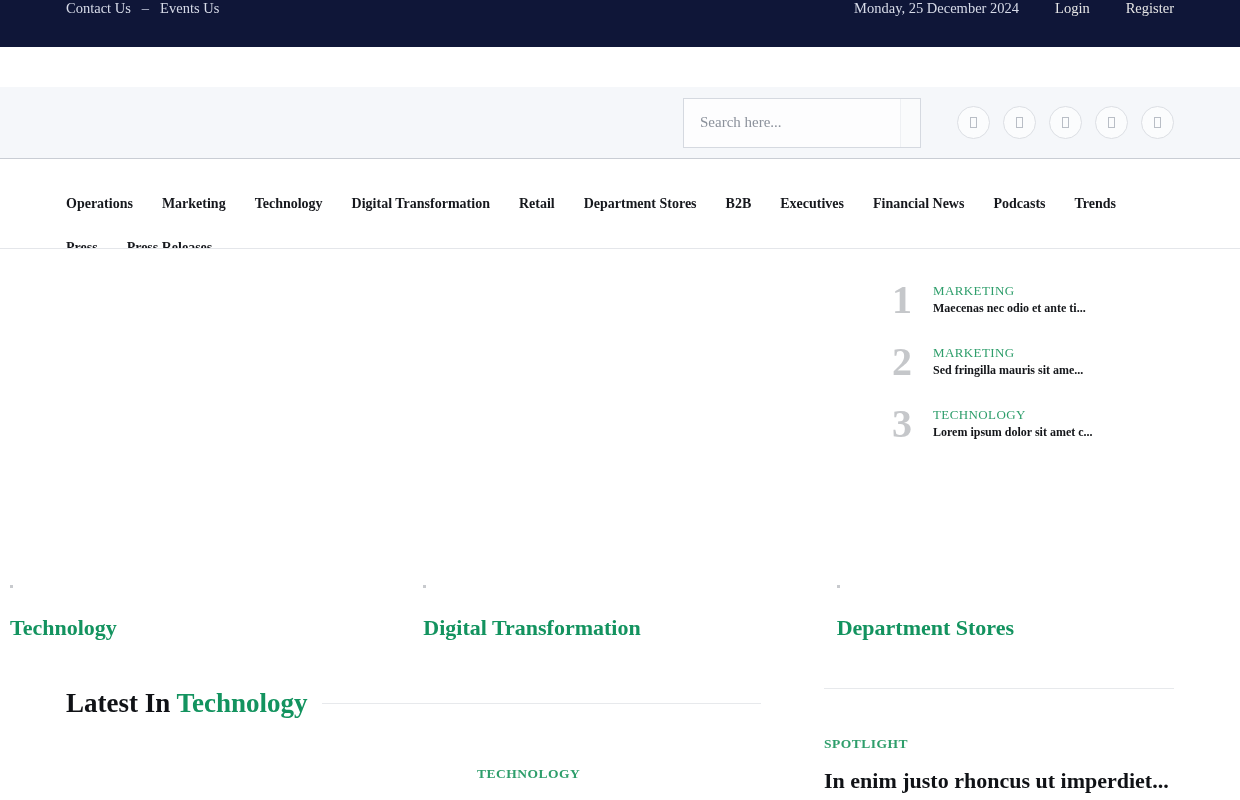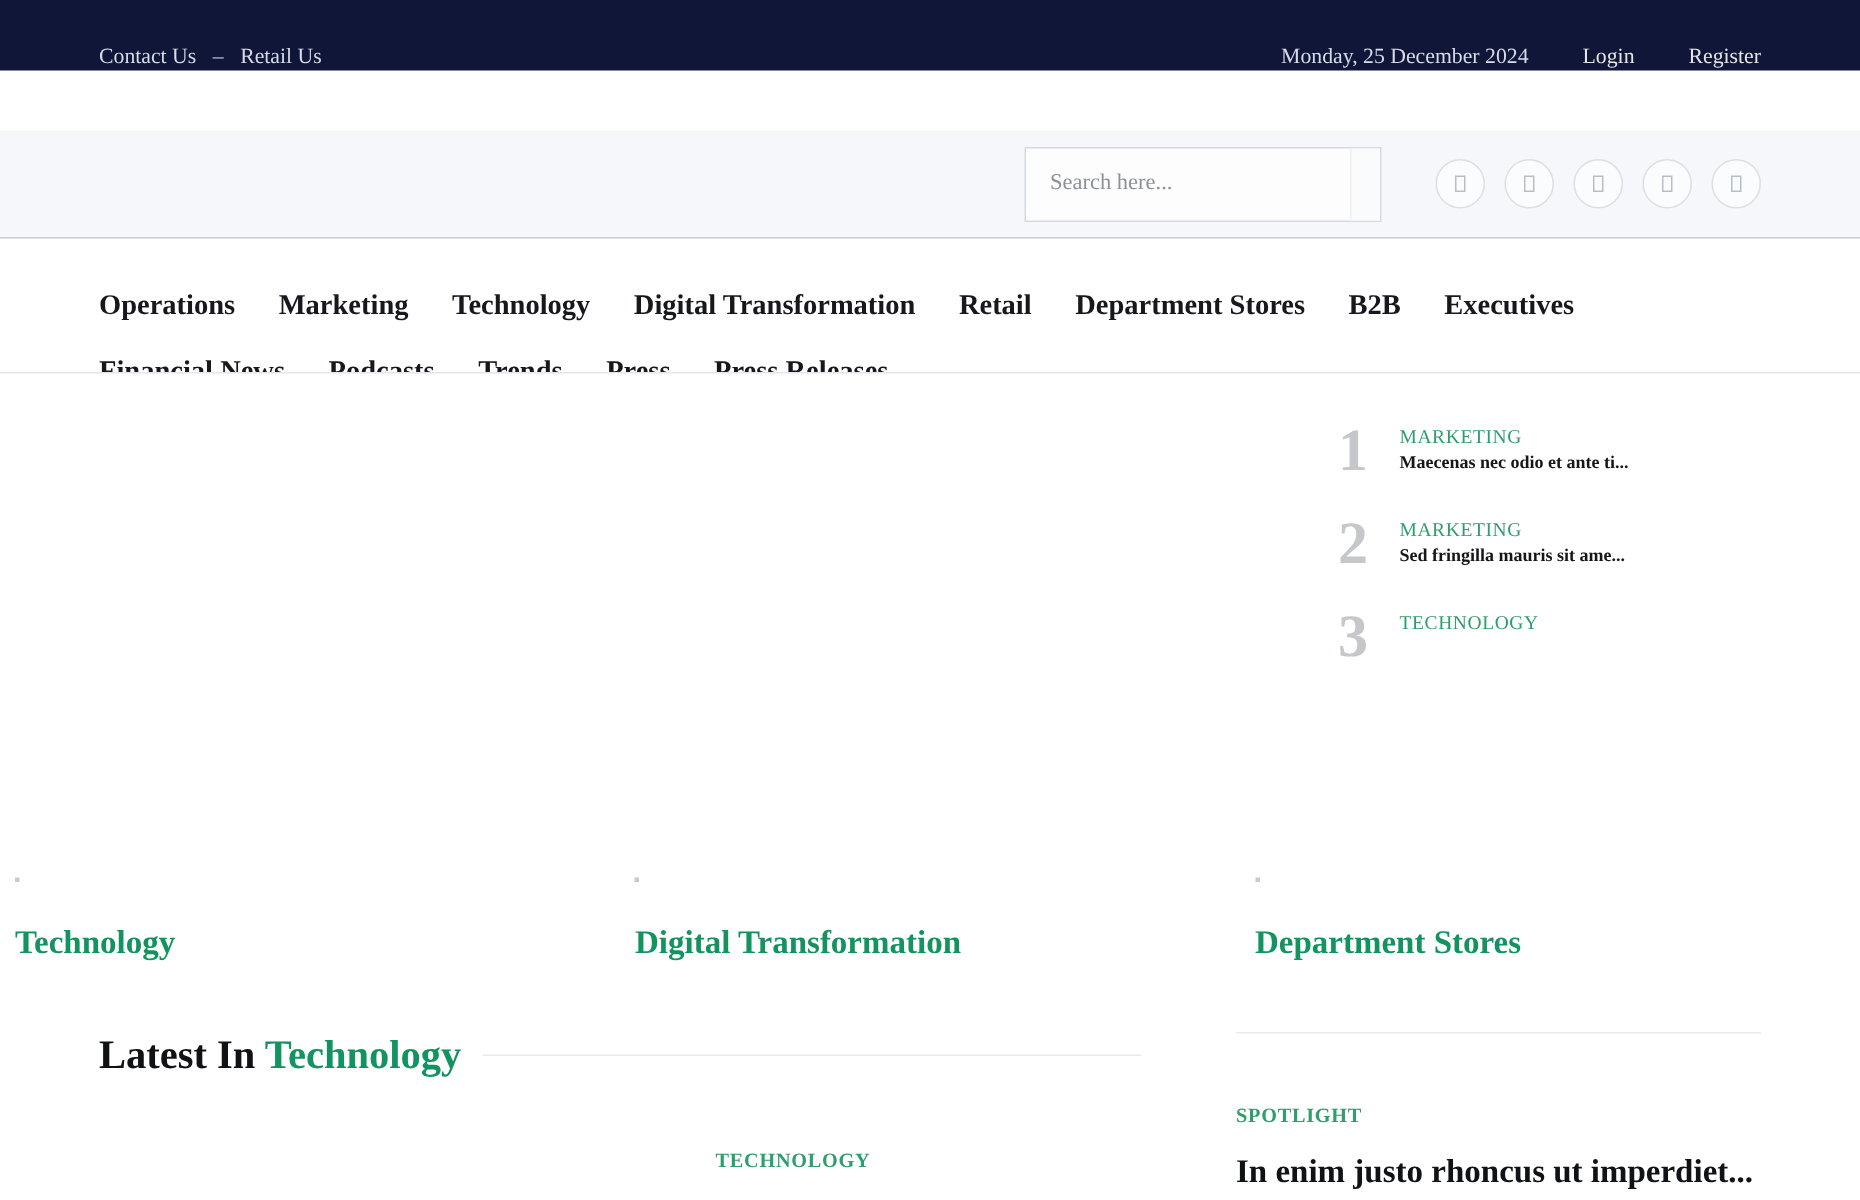--- a/index.html
+++ b/index.html
@@ -10,21 +10,21 @@
     overflow: hidden;
     background: #ffffff;
     font-family: "Liberation Serif", "DejaVu Serif", serif;
   }
 
   
   .topbar {
     height: 47px;
     background: #0f1638;
     display: flex;
-    align-items: flex-end;
+    align-items: flex-start;
     padding: 0 66px;
     color: #d7dbe8;
     font-size: 14.5px;
   }
   .topbar-left { display: flex; align-items: center; gap: 0; }
   .topbar-left a {
     color: #d7dbe8;
     text-decoration: none;
     padding: 0 0;
   }
@@ -108,21 +108,21 @@
     align-items: center;
     column-gap: 29px;
     row-gap: 0;
     padding-top: 23px;
     height: 110px;
   }
   .nav a {
     color: #16181d;
     text-decoration: none;
     font-weight: bold;
-    font-size: 19px;
+    font-size: 14px;
     line-height: 35px;
     white-space: nowrap;
   }
 
   
   .hero {
     display: flex;
     padding: 0 66px;
     margin-top: 32px;
     height: 282px;
@@ -233,21 +233,21 @@
   .spot-article .art-cat { margin-bottom: 14px; }
   .spot-article .art-title { font-size: 22px; line-height: 1.35; }
 </style>
 </head>
 <body>
 
 <div class="topbar">
   <div class="topbar-left">
     <a href="#">Contact Us</a>
     <span class="tb-sep">–</span>
-    <a href="#">Retail Us</a>
+    <a href="#">Events Us</a>
   </div>
   <div class="topbar-right">
     <span class="date">Monday, 25 December 2024</span>
     <a href="#">Login</a>
     <a href="#">Register</a>
   </div>
 </div>
 
 <div class="header">
   <div class="brand-space"></div>
@@ -309,20 +309,21 @@
       <div class="trend-num">2</div>
       <div class="trend-body">
         <span class="trend-cat">MARKETING</span>
         <div class="trend-title">Sed fringilla mauris sit ame...</div>
       </div>
     </div>
     <div class="trend-item">
       <div class="trend-num">3</div>
       <div class="trend-body">
         <span class="trend-cat">TECHNOLOGY</span>
+        <div class="trend-title">Lorem ipsum dolor sit amet c...</div>
       </div>
     </div>
   </div>
 </div>
 
 <div class="catstrip">
   <div class="catcol">
     <div class="cat-dot"></div>
     <div class="cat-name">Technology</div>
   </div>

